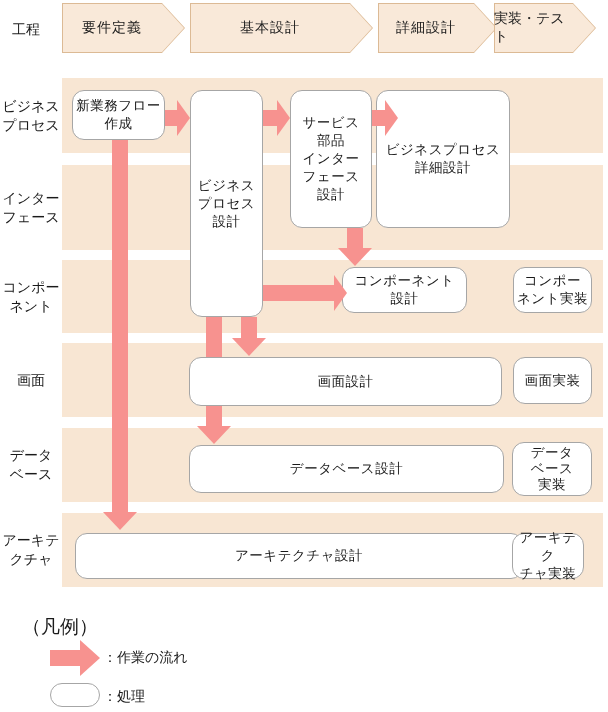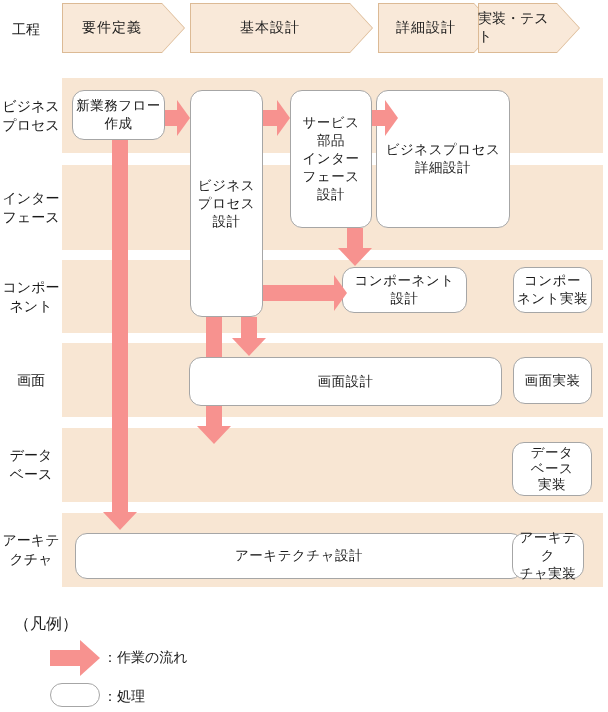--- a/index.html
+++ b/index.html
@@ -32,21 +32,21 @@
   .harrow { position:absolute; height:36px; z-index:5; }
   .harrow .shaft { position:absolute; left:0; right:12px; top:10px; height:16px; background:#f7928f; }
   .harrow .head  { position:absolute; right:0; top:0; width:13px; height:36px; background:#f7928f;
     clip-path:polygon(0 0, 100% 50%, 0 100%); }
   .varrow { position:absolute; width:34px; z-index:5; }
   .varrow .shaft { position:absolute; left:9px; width:16px; top:0; bottom:17px; background:#f7928f; }
   .varrow .head  { position:absolute; left:0; bottom:0; width:34px; height:18px; background:#f7928f;
     clip-path:polygon(0 0, 100% 0, 50% 100%); }
   .vshaft { position:absolute; width:16px; background:#f7928f; z-index:5; }
   
-  .legend-title { position:absolute; left:14px; top:614px; font-size:16px; }
+  .legend-title { position:absolute; left:22px; top:614px; font-size:19px; }
   .legend-arrow { position:absolute; left:50px; top:640px; width:50px; height:36px; }
   .legend-arrow .shaft { position:absolute; left:0; right:18px; top:10px; height:16px; background:#f7928f; }
   .legend-arrow .head  { position:absolute; right:0; top:0; width:20px; height:36px; background:#f7928f;
     clip-path:polygon(0 0, 100% 50%, 0 100%); }
   .legend-box { position:absolute; left:50px; top:683px; width:50px; height:24px;
     background:#ffffff; border:1px solid #a6a6a6; border-radius:12px; box-sizing:border-box; }
   .legend-text { position:absolute; left:103px; font-size:14px; }
 </style>
 </head>
 <body>
@@ -63,21 +63,21 @@
   <div class="chev" style="left:190px; width:183px;">
     <div class="chev-border"></div>
     <div class="chev-fill"></div>
     <div class="chev-label">基本設計</div>
   </div>
   <div class="chev" style="left:378px; width:119px;">
     <div class="chev-border"></div>
     <div class="chev-fill"></div>
     <div class="chev-label">詳細設計</div>
   </div>
-  <div class="chev" style="left:478px; width:102px;">
+  <div class="chev" style="left:494px; width:102px;">
     <div class="chev-border"></div>
     <div class="chev-fill"></div>
     <div class="chev-label" style="letter-spacing:0;">実装・テスト</div>
   </div>
 
   <div class="band" style="top:78px;  height:75px;"></div>
   <div class="band" style="top:165px; height:85px;"></div>
   <div class="band" style="top:260px; height:73px;"></div>
   <div class="band" style="top:343px; height:74px;"></div>
   <div class="band" style="top:428px; height:74px;"></div>
@@ -141,20 +141,21 @@
 フェース
 設計</div>
   <div class="pbox" style="left:376px; top:90px;  width:134px; height:138px;">ビジネスプロセス
 詳細設計</div>
   <div class="pbox" style="left:342px; top:267px; width:125px; height:46px;">コンポーネント
 設計</div>
   <div class="pbox" style="left:513px; top:267px; width:79px;  height:46px;">コンポー
 ネント実装</div>
   <div class="pbox" style="left:513px; top:357px; width:79px;  height:47px;">画面実装</div>
   <div class="pbox" style="left:189px; top:357px; width:313px; height:49px;">画面設計</div>
+  <div class="pbox" style="left:189px; top:445px; width:315px; height:48px;">データベース設計</div>
   <div class="pbox" style="left:512px; top:442px; width:80px;  height:54px; line-height:16px;">データ
 ベース
 実装</div>
   <div class="pbox" style="left:75px;  top:533px; width:448px; height:46px;">アーキテクチャ設計</div>
   <div class="pbox" style="left:512px; top:533px; width:72px;  height:46px;">アーキテク
 チャ実装</div>
 
   <div class="legend-title">（凡例）</div>
   <div class="legend-arrow">
       <div class="shaft"></div>

